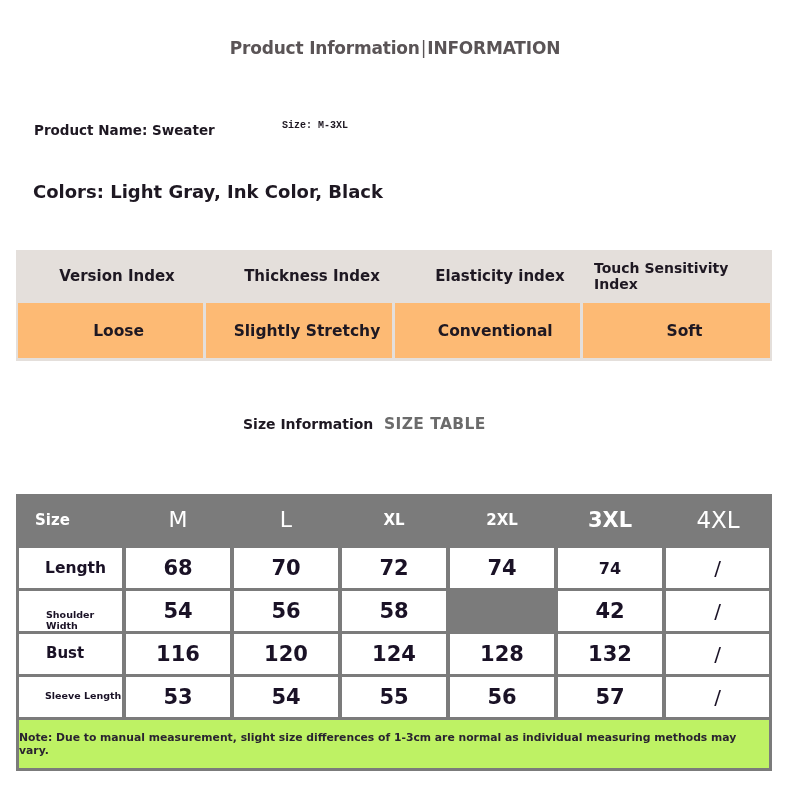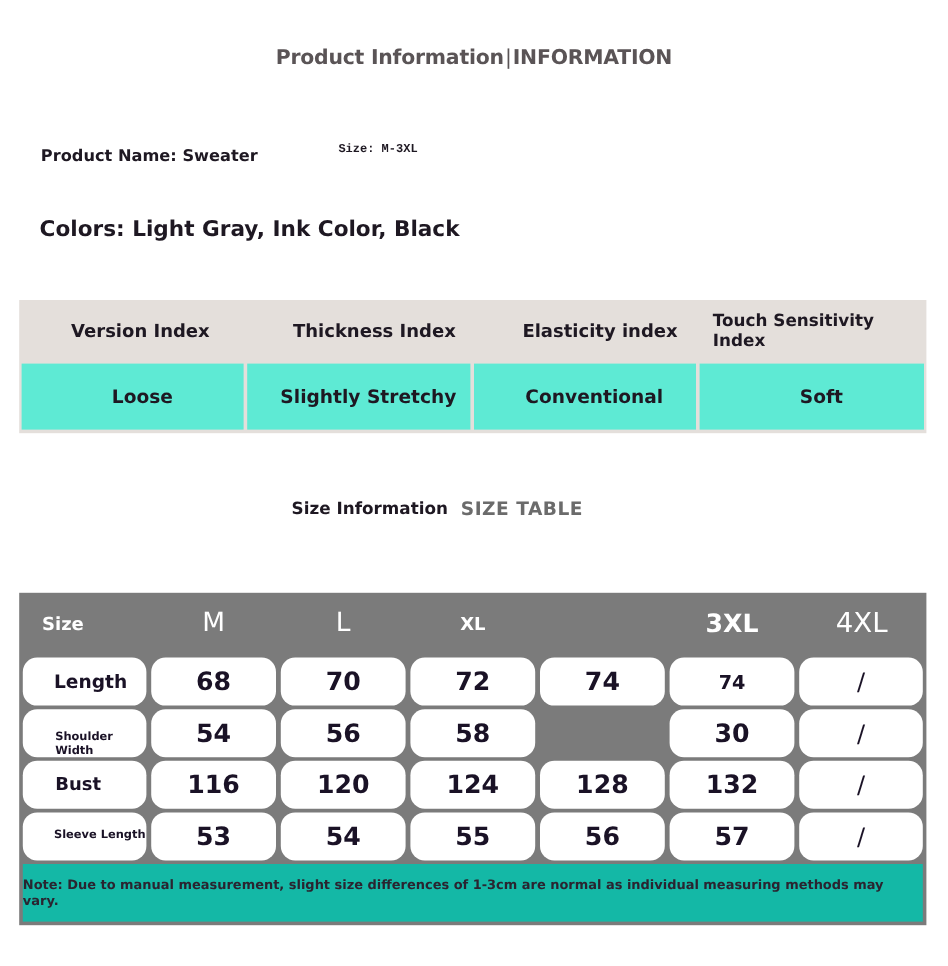--- a/index.html
+++ b/index.html
@@ -21,38 +21,38 @@
     position: absolute; top: 250px; left: 16px; width: 756px; height: 111px;
     background: #e4dfdb; box-sizing: border-box;
   }
   .idx-head { display: flex; height: 51px; }
   .idx-head div {
     flex: 0 0 auto; display: flex; align-items: center; justify-content: center;
     font-weight: bold; font-size: 15px; color: #1e1822;
   }
   .idx-body { display: flex; height: 55px; margin-top: 2px; padding: 0 2px; gap: 3px; }
   .idx-body div {
-    background: #5eead4; display: flex; align-items: center; justify-content: center;
+    background: #fdba74; display: flex; align-items: center; justify-content: center;
     font-weight: bold; font-size: 15.5px; color: #1e1822; padding-left: 16px;
   }
 
   .sizeinfo { position: absolute; top: 416px; left: 243px; font-size: 14px; font-weight: bold; color: #1e1822; }
   .sizetable-label { position: absolute; top: 415px; left: 384px; font-size: 15.5px; color: #6b6b6b; font-weight: bold; letter-spacing: 0.4px; }
 
   .st {
     position: absolute; top: 494px; left: 16px; width: 756px; height: 277px;
     background: #7b7b7b; box-sizing: border-box;
   }
   .st-cell {
     position: absolute; display: flex; align-items: center; justify-content: center;
-    background: #fff; box-sizing: border-box; font-weight: bold; color: #1a1226; border-radius: 12px;
+    background: #fff; box-sizing: border-box; font-weight: bold; color: #1a1226;
   }
   .st-head { position: absolute; display: flex; align-items: center; justify-content: center; color: #ffffff; }
   .note {
-    position: absolute; left: 3px; top: 226px; width: 750px; height: 48px; background: #14b8a6;
+    position: absolute; left: 3px; top: 226px; width: 750px; height: 48px; background: #bef264;
     display: flex; align-items: center; justify-content: center;
     font-size: 10.8px; font-weight: bold; color: #2a2430;
   }
 </style>
 </head>
 <body>
 
 <div class="title">
   <span>Product Information</span><span class="sep">|</span><span>INFORMATION</span>
 </div>
@@ -78,38 +78,39 @@
 
 <div class="sizeinfo">Size Information</div>
 <div class="sizetable-label">SIZE TABLE</div>
 
 <div class="st">
 
   <div class="st-head" style="left:0;top:0;width:108px;height:51px;justify-content:flex-start;padding-left:19px;box-sizing:border-box;font-weight:bold;font-size:15px;">Size</div>
   <div class="st-head" style="left:108px;top:0;width:108px;height:51px;font-size:22px;">M</div>
   <div class="st-head" style="left:216px;top:0;width:108px;height:51px;font-size:22px;">L</div>
   <div class="st-head" style="left:324px;top:0;width:108px;height:51px;font-size:15px;font-weight:bold;">XL</div>
+  <div class="st-head" style="left:432px;top:0;width:108px;height:51px;font-size:15px;font-weight:bold;">2XL</div>
   <div class="st-head" style="left:540px;top:0;width:108px;height:51px;font-size:21px;font-weight:bold;">3XL</div>
   <div class="st-head" style="left:648px;top:0;width:108px;height:51px;font-size:23px;">4XL</div>
 
   <div class="st-cell" style="left:3px;top:54px;width:103px;height:40px;justify-content:flex-start;padding-left:26px;font-size:15.5px;">Length</div>
   <div class="st-cell" style="left:110px;top:54px;width:104px;height:40px;font-size:21px;">68</div>
   <div class="st-cell" style="left:218px;top:54px;width:104px;height:40px;font-size:21px;">70</div>
   <div class="st-cell" style="left:326px;top:54px;width:104px;height:40px;font-size:21px;">72</div>
   <div class="st-cell" style="left:434px;top:54px;width:104px;height:40px;font-size:21px;">74</div>
   <div class="st-cell" style="left:542px;top:54px;width:104px;height:40px;font-size:16px;">74</div>
   <div class="st-cell" style="left:650px;top:54px;width:103px;height:40px;font-size:20px;font-weight:normal;">/</div>
 
   <div class="st-cell" style="left:3px;top:97px;width:103px;height:40px;justify-content:flex-start;padding-left:27px;font-size:9.5px;line-height:11px;align-items:flex-end;">
       <span style="width:60px;display:block;">Shoulder Width</span>
     </div>
   <div class="st-cell" style="left:110px;top:97px;width:104px;height:40px;font-size:21px;">54</div>
   <div class="st-cell" style="left:218px;top:97px;width:104px;height:40px;font-size:21px;">56</div>
   <div class="st-cell" style="left:326px;top:97px;width:104px;height:40px;font-size:21px;">58</div>
-  <div class="st-cell" style="left:542px;top:97px;width:104px;height:40px;font-size:21px;">30</div>
+  <div class="st-cell" style="left:542px;top:97px;width:104px;height:40px;font-size:21px;">42</div>
   <div class="st-cell" style="left:650px;top:97px;width:103px;height:40px;font-size:20px;font-weight:normal;">/</div>
 
   <div class="st-cell" style="left:3px;top:140px;width:103px;height:40px;justify-content:flex-start;padding-left:27px;font-size:15px;align-items:flex-start;padding-top:10px;">Bust</div>
   <div class="st-cell" style="left:110px;top:140px;width:104px;height:40px;font-size:21px;">116</div>
   <div class="st-cell" style="left:218px;top:140px;width:104px;height:40px;font-size:21px;">120</div>
   <div class="st-cell" style="left:326px;top:140px;width:104px;height:40px;font-size:21px;">124</div>
   <div class="st-cell" style="left:434px;top:140px;width:104px;height:40px;font-size:21px;">128</div>
   <div class="st-cell" style="left:542px;top:140px;width:104px;height:40px;font-size:21px;">132</div>
   <div class="st-cell" style="left:650px;top:140px;width:103px;height:40px;font-size:20px;font-weight:normal;">/</div>
 

